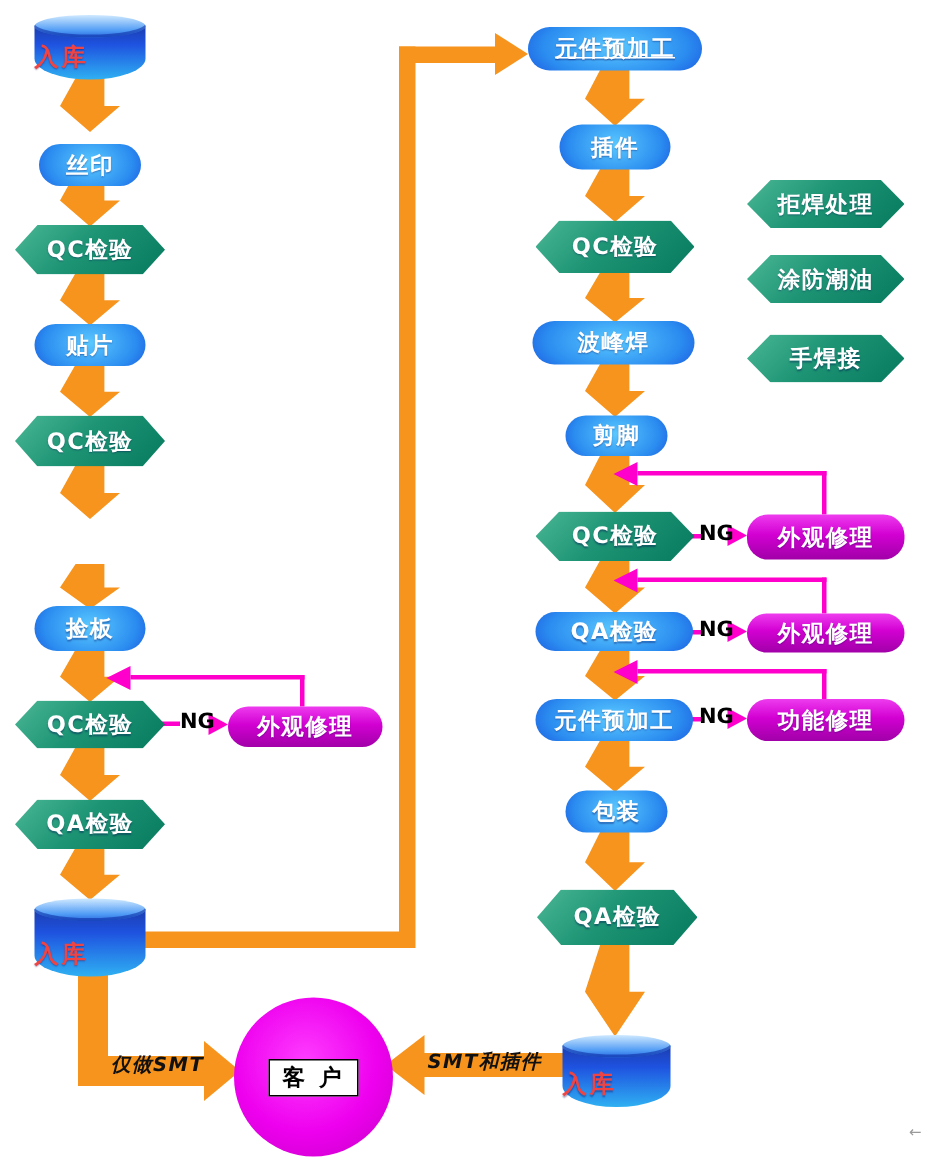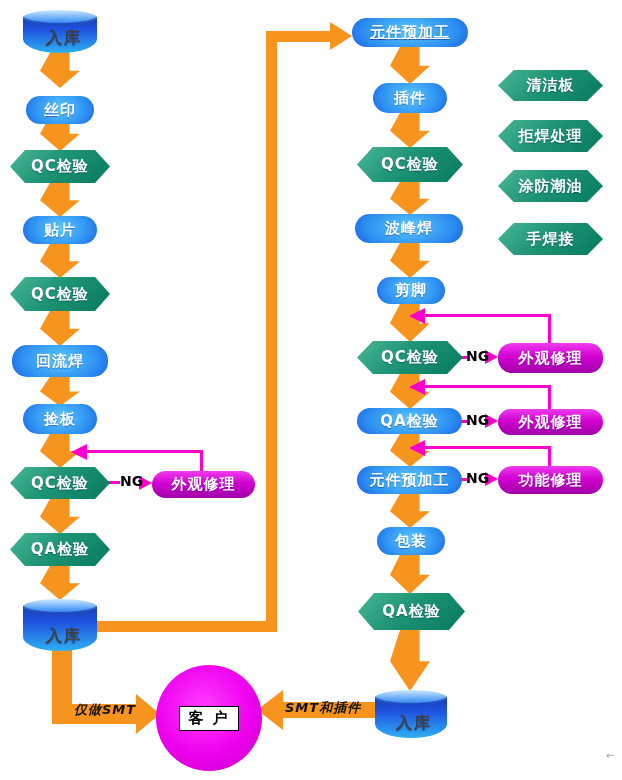--- a/index.html
+++ b/index.html
@@ -37,22 +37,22 @@
     position:absolute;left:0;right:0;top:7px;bottom:0;
     border-radius:0 0 50% 50% / 0 0 14px 14px;
     background:linear-gradient(180deg,#1c3dae 0%,#1e52e0 35%,#2fb0f2 100%);
   }
   .cyl-top{
     position:absolute;left:0;right:0;top:0;height:15px;border-radius:50%;
     background:linear-gradient(180deg,#cfe9ff 0%,#4f9bf5 70%,#2b6ae0 100%);
     box-shadow:inset 0 -2px 0 rgba(10,40,160,.55);z-index:2;
   }
   .cyl-label{
-    position:absolute;left:0;right:15px;bottom:4px;text-align:right;
-    color:#404040;font-weight:bold;font-size:16px;letter-spacing:2px;
+    position:absolute;left:0;right:15px;bottom:4px;text-align:left;
+    color:#ef4444;font-weight:bold;font-size:16px;letter-spacing:2px;
     text-shadow:0 1px 1px rgba(0,0,80,.35);z-index:3;
   }
   
   .varrow{
     position:absolute;width:40px;background:#F7941D;z-index:2;
     clip-path:polygon(26% 0,74% 0,74% 52%,100% 52%,50% 100%,0 52%);
   }
   .oseg{position:absolute;background:#F7941D;z-index:1;}
   .ohead-right{position:absolute;width:0;height:0;z-index:1;
     border-top:14px solid transparent;border-bottom:14px solid transparent;border-left:22px solid #F7941D;}
@@ -164,23 +164,20 @@
   </div>
   <div class="node hex" style="left:10px;top:150px;width:100px;height:33px;">
     <span>QC检验</span>
   </div>
   <div class="node pill" style="left:23px;top:216px;width:74px;height:28px;">
     <span>贴片</span>
   </div>
   <div class="node hex" style="left:10px;top:277px;width:100px;height:34px;">
     <span>QC检验</span>
   </div>
-  <div class="node pill" style="left:12px;top:345px;width:96px;height:32px;">
-    <span>回流焊</span>
-  </div>
   <div class="node pill" style="left:23px;top:404px;width:74px;height:30px;">
     <span>捡板</span>
   </div>
   <div class="node hex" style="left:10px;top:467px;width:100px;height:32px;">
     <span>QC检验</span>
   </div>
   <div class="node repair" style="left:152px;top:471px;width:103px;height:27px;">
     <span>外观修理</span>
   </div>
   <div class="node hex" style="left:10px;top:533px;width:100px;height:33px;">
@@ -230,23 +227,20 @@
   </div>
   <div class="node hex" style="left:358px;top:593px;width:107px;height:37px;">
     <span>QA检验</span>
   </div>
   <div class="cyl" style="left:375px;top:690px;width:72px;height:48px;">
     <div class="cyl-body"></div>
     <div class="cyl-top"></div>
     <div class="cyl-label">入库</div>
   </div>
 
-  <div class="node legend-hex" style="left:498px;top:70px;width:105px;height:31px;">
-    <span>清洁板</span>
-  </div>
   <div class="node legend-hex" style="left:498px;top:120px;width:105px;height:32px;">
     <span>拒焊处理</span>
   </div>
   <div class="node legend-hex" style="left:498px;top:170px;width:105px;height:32px;">
     <span>涂防潮油</span>
   </div>
   <div class="node legend-hex" style="left:498px;top:223px;width:105px;height:32px;">
     <span>手焊接</span>
   </div>
 

